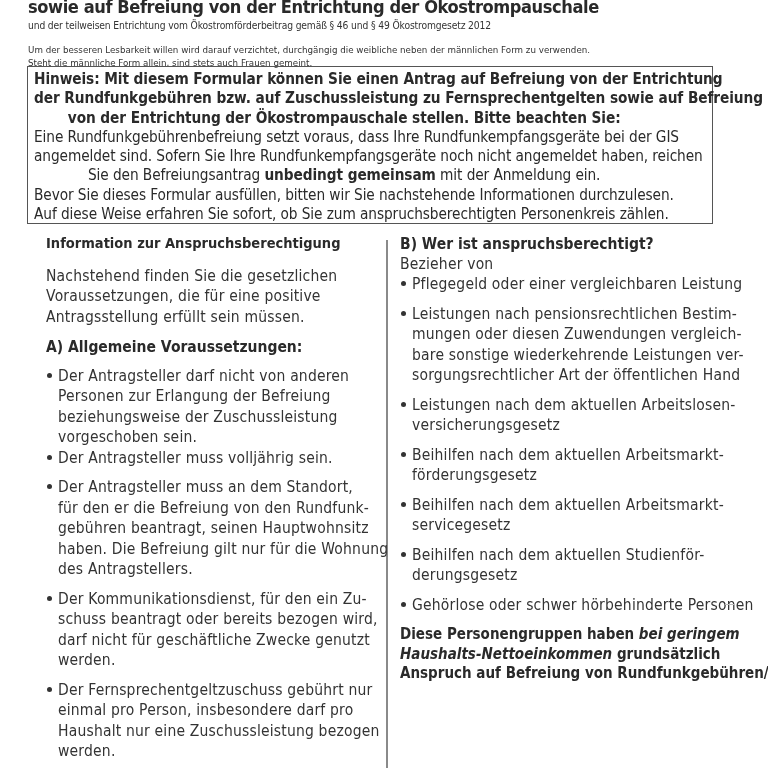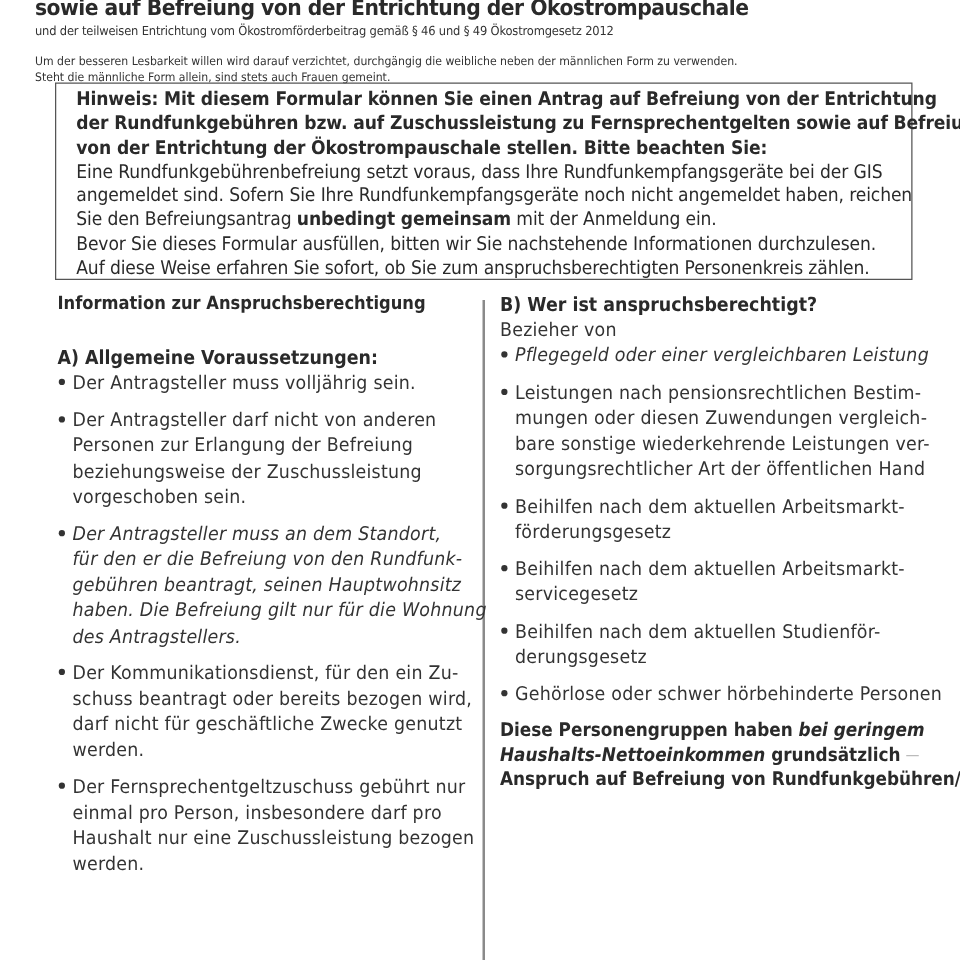--- a/index.html
+++ b/index.html
@@ -22,23 +22,24 @@
     font-size: 10px; color: #333; white-space: nowrap; letter-spacing: -0.15px;
     transform: scaleX(0.92); transform-origin: left top;
   }
   .gender-note {
     position: absolute; left: 28px; top: 44px;
     font-size: 9.4px; line-height: 12.5px; color: #333; white-space: nowrap;
     transform: scaleX(0.93); transform-origin: left top;
   }
 
   .notice-box {
-    position: absolute; left: 44px; top: 66px; width: 686px; height: 158px;
+    position: absolute; left: 27px; top: 66px; width: 686px; height: 158px;
     border: 1.5px solid #555; box-sizing: border-box;
-    padding: 3px 0 0 16px;
+    padding: 3px 0 0 6px;
+    text-align: center;
   }
   .notice-line {
     font-size: 15px; line-height: 19.3px; white-space: nowrap; color: #2a2a2a;
     letter-spacing: -0.1px;
     transform: scaleX(0.915); transform-origin: left top;
   }
   .notice-line.bold { font-weight: bold; }
   .notice-line b { font-weight: bold; }
 
   .col-left {
@@ -106,35 +107,40 @@
     <div class="notice-line"><span>Sie den Befreiungsantrag </span><b>unbedingt gemeinsam</b><span> mit der Anmeldung ein.</span></div>
     <div class="notice-line">Bevor Sie dieses Formular ausfüllen, bitten wir Sie nachstehende Informationen durchzulesen.</div>
     <div class="notice-line">Auf diese Weise erfahren Sie sofort, ob Sie zum anspruchsberechtigten Personenkreis zählen.</div>
   </div>
 
   <div class="col-divider"></div>
 
   <div class="col-left">
     <div class="sec-head">Information zur Anspruchsberechtigung</div>
     <div style="height:14px"></div>
+    <div>
+      <div class="para">Nachstehend finden Sie die gesetzlichen</div>
+      <div class="para">Voraussetzungen, die für eine positive</div>
+      <div class="para">Antragsstellung erfüllt sein müssen.</div>
+    </div>
     <div style="height:10px"></div>
     <div class="sub-head">A) Allgemeine Voraussetzungen:</div>
     <div id="left-bullets">
-        <div class="bullet" style="margin-top: 0px;">
-          <span class="bullet-dot"></span>
-          <div class="bullet-line">Der Antragsteller muss volljährig sein.</div>
-        </div>
         <div class="bullet" style="margin-top: 9px;">
           <span class="bullet-dot"></span>
           <div class="bullet-line">Der Antragsteller darf nicht von anderen</div>
           <div class="bullet-line">Personen zur Erlangung der Befreiung</div>
           <div class="bullet-line">beziehungsweise der Zuschussleistung</div>
           <div class="bullet-line">vorgeschoben sein.</div>
         </div>
-        <div class="bullet" style="margin-top: 9px; font-style: italic;">
+        <div class="bullet" style="margin-top: 0px;">
+          <span class="bullet-dot"></span>
+          <div class="bullet-line">Der Antragsteller muss volljährig sein.</div>
+        </div>
+        <div class="bullet" style="margin-top: 9px;">
           <span class="bullet-dot"></span>
           <div class="bullet-line">Der Antragsteller muss an dem Standort,</div>
           <div class="bullet-line">für den er die Befreiung von den Rundfunk-</div>
           <div class="bullet-line">gebühren beantragt, seinen Hauptwohnsitz</div>
           <div class="bullet-line">haben. Die Befreiung gilt nur für die Wohnung</div>
           <div class="bullet-line">des Antragstellers.</div>
         </div>
         <div class="bullet" style="margin-top: 9px;">
           <span class="bullet-dot"></span>
           <div class="bullet-line">Der Kommunikationsdienst, für den ein Zu-</div>
@@ -151,30 +157,35 @@
         </div>
       </div>
     <div style="height:10px"></div>
 
   </div>
 
   <div class="col-right">
     <div class="sub-head">B) Wer ist anspruchsberechtigt?</div>
     <div class="para">Bezieher von</div>
     <div id="right-bullets">
-        <div class="bullet" style="margin-top: 0px; font-style: italic;">
+        <div class="bullet" style="margin-top: 0px;">
           <span class="bullet-dot"></span>
           <div class="bullet-line">Pflegegeld oder einer vergleichbaren Leistung</div>
         </div>
         <div class="bullet" style="margin-top: 9px;">
           <span class="bullet-dot"></span>
           <div class="bullet-line">Leistungen nach pensionsrechtlichen Bestim-</div>
           <div class="bullet-line">mungen oder diesen Zuwendungen vergleich-</div>
           <div class="bullet-line">bare sonstige wiederkehrende Leistungen ver-</div>
           <div class="bullet-line">sorgungsrechtlicher Art der öffentlichen Hand</div>
+        </div>
+        <div class="bullet" style="margin-top: 9px;">
+          <span class="bullet-dot"></span>
+          <div class="bullet-line">Leistungen nach dem aktuellen Arbeitslosen-</div>
+          <div class="bullet-line">versicherungsgesetz</div>
         </div>
         <div class="bullet" style="margin-top: 9px;">
           <span class="bullet-dot"></span>
           <div class="bullet-line">Beihilfen nach dem aktuellen Arbeitsmarkt-</div>
           <div class="bullet-line">förderungsgesetz</div>
         </div>
         <div class="bullet" style="margin-top: 9px;">
           <span class="bullet-dot"></span>
           <div class="bullet-line">Beihilfen nach dem aktuellen Arbeitsmarkt-</div>
           <div class="bullet-line">servicegesetz</div>

